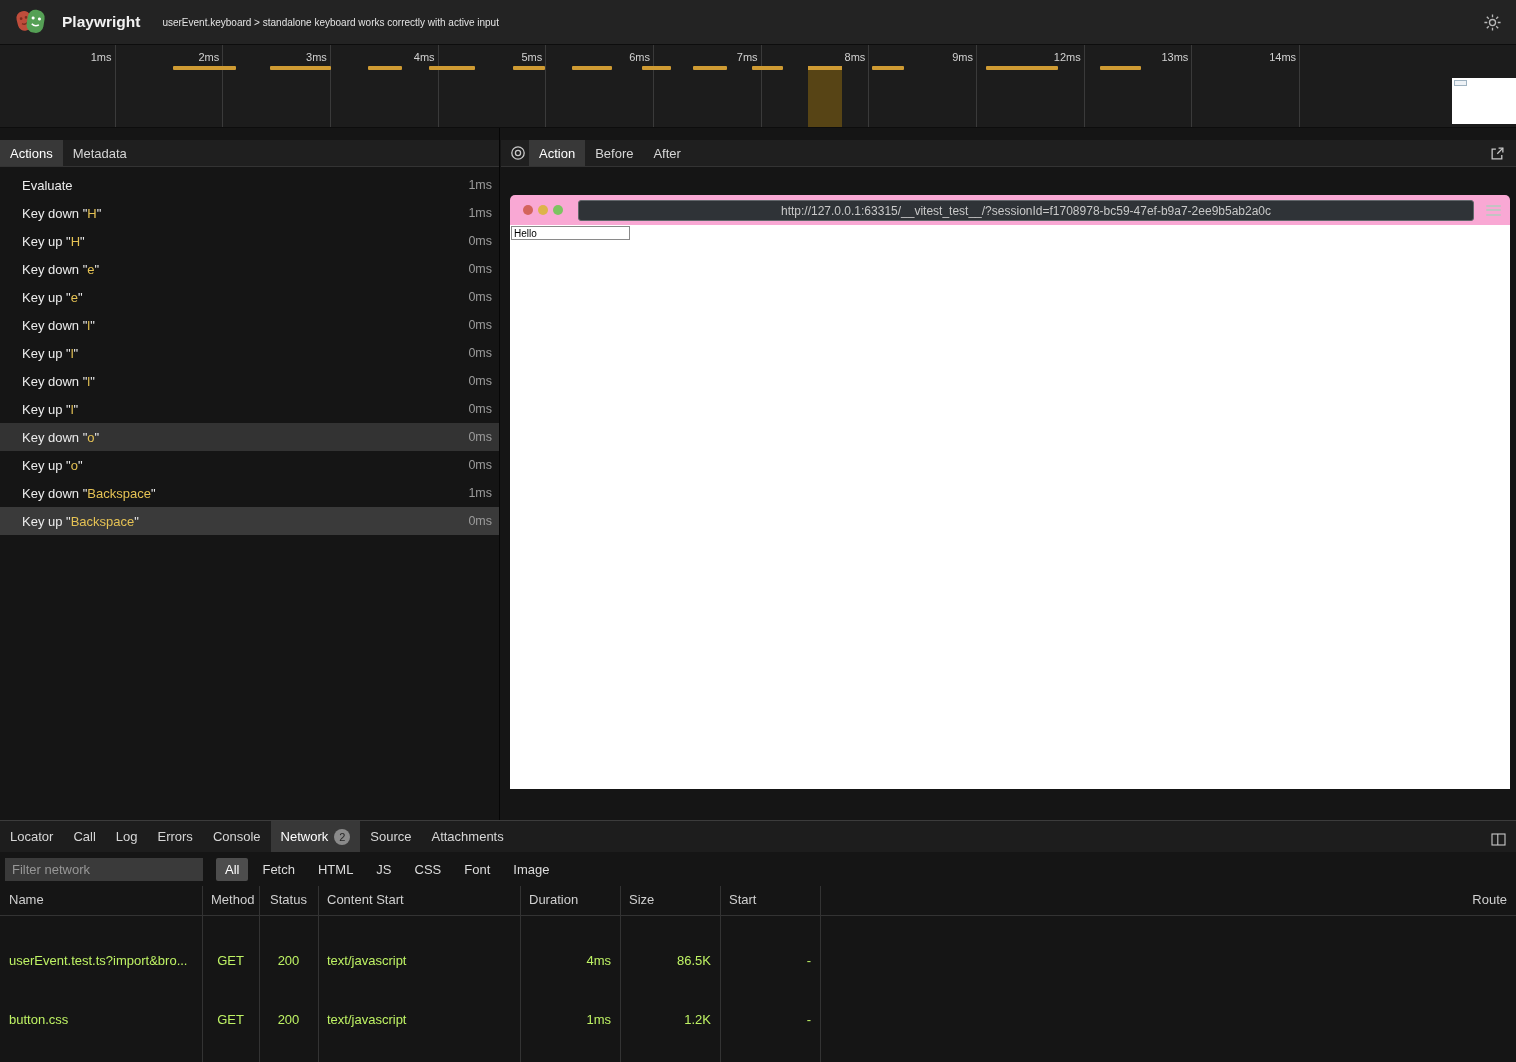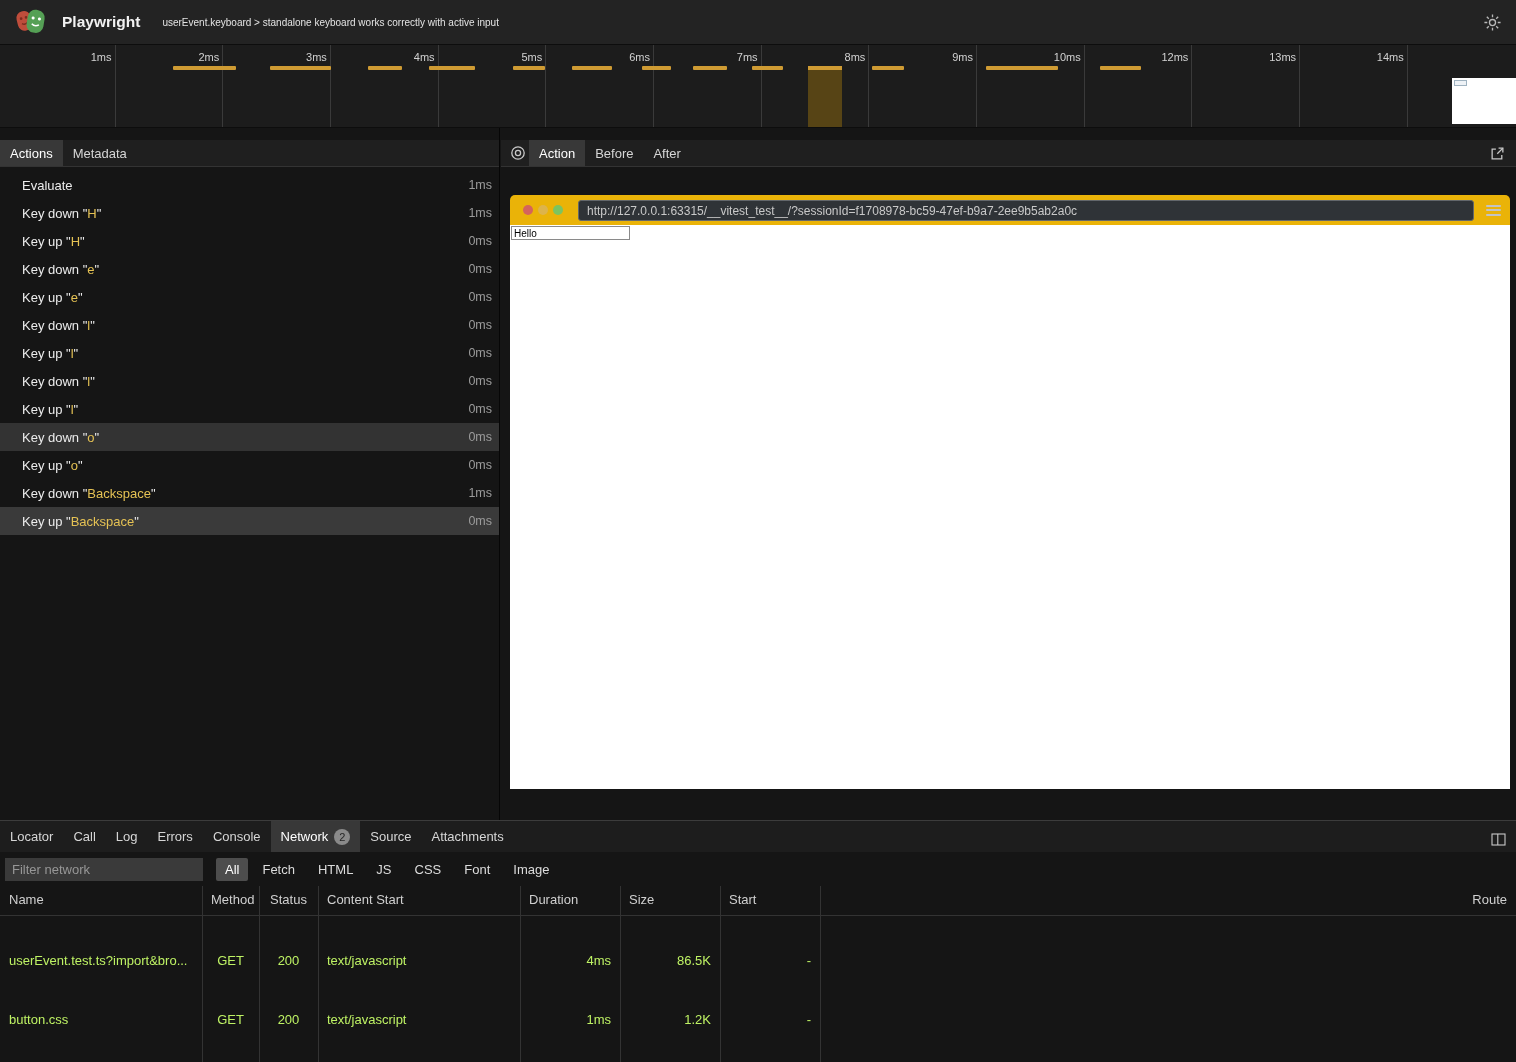--- a/index.html
+++ b/index.html
@@ -43,22 +43,22 @@
   .a-title{color:#ececec;white-space:nowrap;}
   .a-key{color:#e5c254;}
   .a-dur{margin-left:auto;color:#9b9b9b;font-size:12.5px;}
   
   .main-right{position:absolute;top:128px;left:501px;right:0;bottom:242px;background:#151515;}
   .right-tabbar{padding-left:6px;}
   .icon-btn{display:flex;align-items:center;justify-content:center;width:22px;height:22px;cursor:pointer;flex:none;}
   .ext-btn{margin-left:auto;margin-right:8px;}
   .tabs-inline{display:contents;}
   .snapshot{position:absolute;top:67px;left:9px;width:1000px;height:594px;}
-  .chrome{height:30px;background:#eab308;border-radius:5px 5px 0 0;display:flex;align-items:center;
-    padding:0 9px;box-sizing:border-box;}
+  .chrome{height:30px;background:#f9a8d4;border-radius:5px 5px 0 0;display:flex;align-items:center;
+    padding:0 9px;box-sizing:border-box;text-align:center;}
   .dots{display:flex;align-items:center;gap:5px;margin-left:4px;flex:none;}
   .dot{width:10px;height:10px;border-radius:50%;}
   .urlbar{flex:1;margin-left:15px;margin-right:12px;height:21px;background:#2f3337;border:1px solid #63676b;
     border-radius:3px;color:#c9c9c9;font-size:12px;line-height:21px;padding:0 8px;
     white-space:nowrap;overflow:hidden;box-sizing:border-box;}
   .burger{display:flex;flex-direction:column;gap:2.5px;width:15px;cursor:pointer;flex:none;}
   .burger span{display:block;height:2px;background:#c3c3c3;border-radius:1px;}
   .page{position:relative;height:564px;background:#ffffff;}
   .page-input{position:absolute;top:1px;left:1px;width:113px;height:12px;border:1px solid #8a8a8a;
     background:#fff;color:#000;font-size:10px;padding:0 2px;font-family:"Liberation Sans",sans-serif;}
@@ -131,23 +131,20 @@
       <div class="tl-cell" style="width: 107.7px;">
         <span class="tl-label">7ms</span>
       </div>
       <div class="tl-cell" style="width: 107.7px;">
         <span class="tl-label">8ms</span>
       </div>
       <div class="tl-cell" style="width: 107.7px;">
         <span class="tl-label">9ms</span>
       </div>
       <div class="tl-cell" style="width: 107.7px;">
-        <span class="tl-label">10ms</span>
-      </div>
-      <div class="tl-cell" style="width: 107.7px;">
         <span class="tl-label">12ms</span>
       </div>
       <div class="tl-cell" style="width: 107.7px;">
         <span class="tl-label">13ms</span>
       </div>
       <div class="tl-cell" style="width: 107.7px;">
         <span class="tl-label">14ms</span>
       </div>
     </div>
   <div id="tl-bars">

